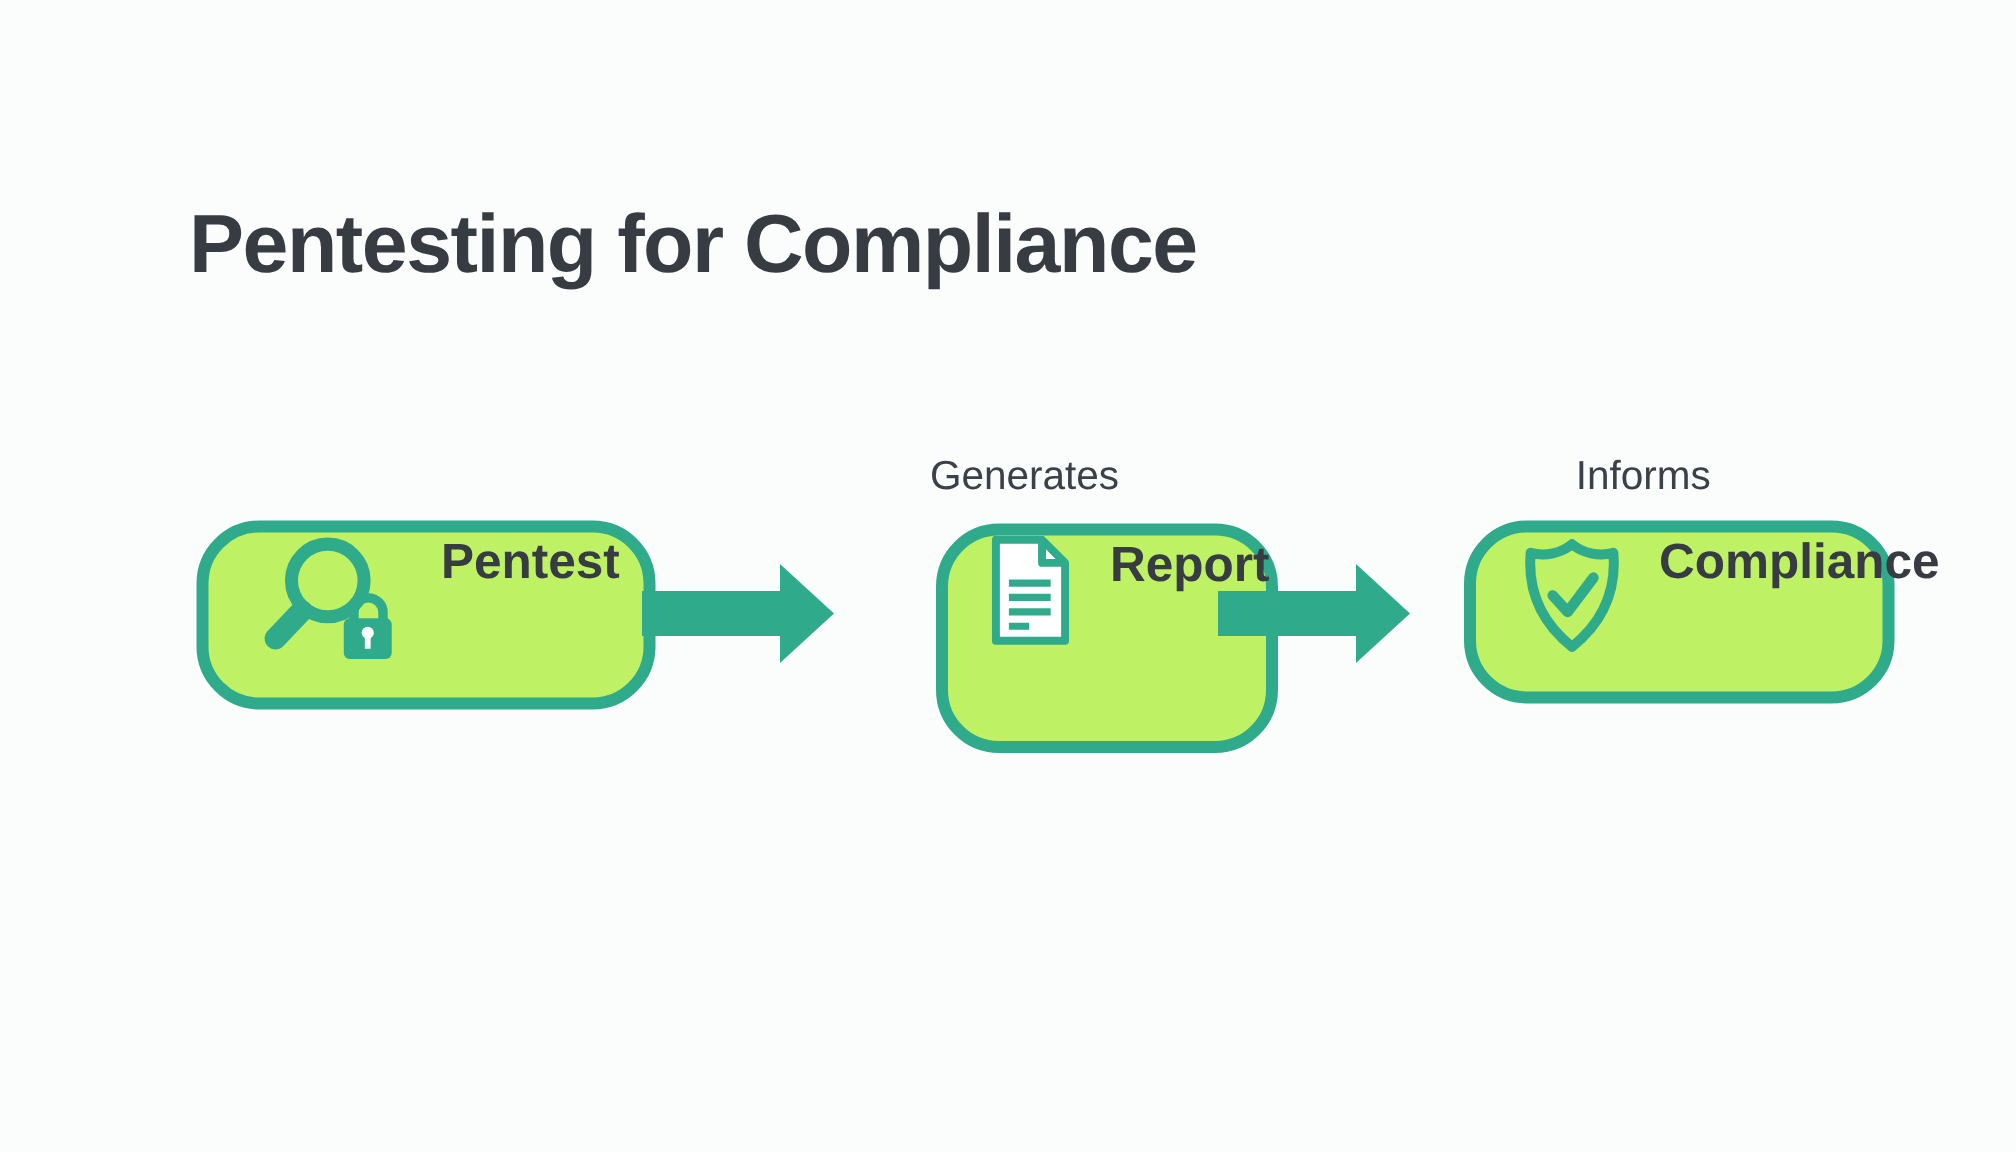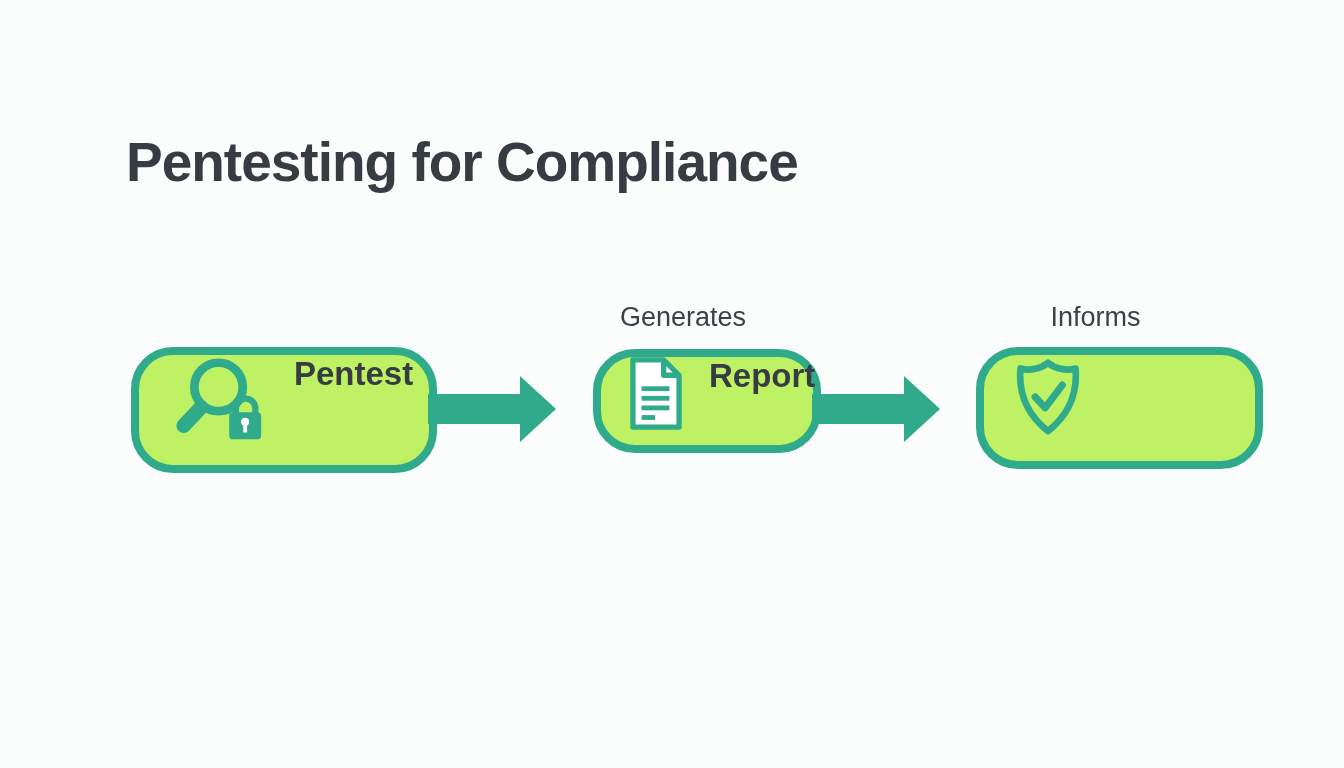--- a/index.html
+++ b/index.html
@@ -31,21 +31,21 @@
     position: absolute;
     box-sizing: border-box;
     background: #bef264;
     border: 8px solid #2fab8b;
     border-radius: 42px;
     display: flex;
     align-items: flex-start;
     margin-left: 24px;
   }
   .node-pentest    { left: 107px; top: 347px; width: 306px; height: 126px; padding-left: 32px; gap: 26px; }
-  .node-report     { left: 569px; top: 349px; width: 228px; height: 104px; padding-left: 26px; gap: 24px; }
+  .node-report     { left: 600px; top: 349px; width: 228px; height: 153px; padding-left: 26px; gap: 24px; }
   .node-compliance { left: 952px; top: 347px; width: 287px; height: 122px; padding-left: 26px; gap: 20px; }
   .node-label {
     font-size: 33px;
     font-weight: bold;
     color: #373c43;
     white-space: nowrap;
   }
   .icon { display: block; flex: 0 0 auto; }
   .edge-label {
     position: absolute;
@@ -106,15 +106,16 @@
 
   <svg class="arrow arrow-2" viewBox="0 0 128 66">
     <polygon points="0,18 92,18 92,0 128,33 92,66 92,48 0,48" fill="#2fab8b"></polygon>
   </svg>
 
   <div class="node node-compliance">
     <svg class="icon" width="76" height="84" viewBox="0 0 80 88">
       <path d="M40 8 C33 14 21 17 11 14 C9 37 15 60 40 80 C65 60 71 37 69 14 C59 17 47 14 40 8 Z" fill="none" stroke="#2fab8b" stroke-width="7" stroke-linejoin="round"></path>
       <path d="M26.5 44 L37 55.5 L55 31.5" fill="none" stroke="#2fab8b" stroke-width="7.5" stroke-linecap="round" stroke-linejoin="round"></path>
     </svg>
+    <div class="node-label">Compliance</div>
   </div>
 
 </div>
 
 </body></html>

